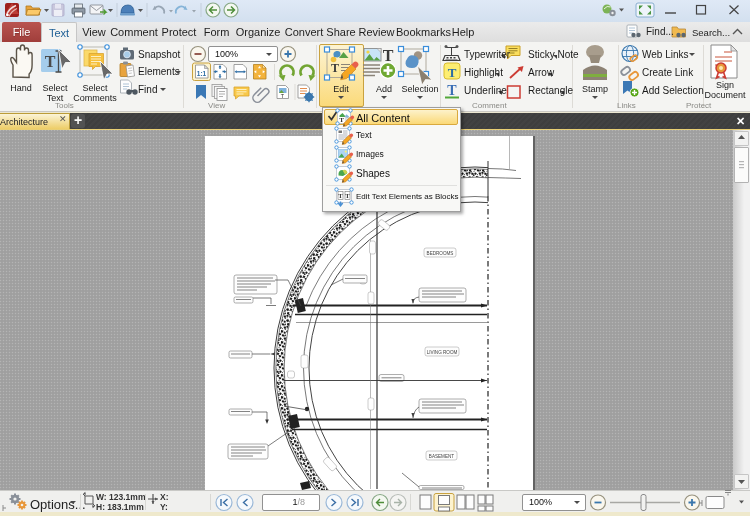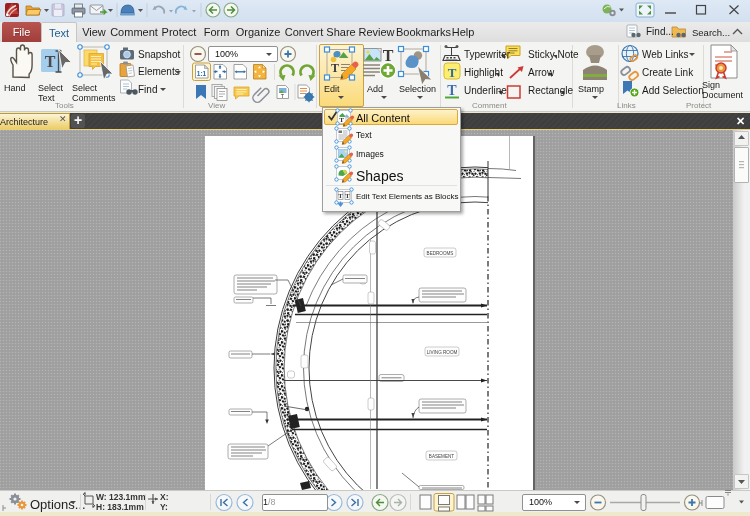--- a/index.html
+++ b/index.html
@@ -10,21 +10,21 @@
 #title{position:absolute;left:360px;top:5px;font-size:11px;color:#3a3a3a}
 
 #tabrow{position:absolute;left:0;top:22px;width:750px;height:20px;background:linear-gradient(#ebebeb,#dedede)}
 .rtab{position:absolute;top:22px;height:20px;font-size:11px;color:#1e1e1e;text-align:center;line-height:21px}
 #tab-file{background:linear-gradient(#b95450,#a03e3b);color:#fff;border-radius:2px 2px 0 0;text-shadow:0 1px 1px rgba(0,0,0,.25)}
 #tab-home{background:#f4f4f2;color:#1c5e94;border:1px solid #c6c6c6;border-bottom:none;border-radius:2px 2px 0 0;line-height:20px}
 
 #ribbon{position:absolute;left:0;top:42px;width:750px;height:70px;background:#f4f4f2;border-bottom:1px solid #cbc9c4}
 .gsep{position:absolute;top:45px;width:1px;height:63px;background:#dddbd6}
 .glabel{position:absolute;top:101px;font-size:8px;color:#8a8a86;width:80px;text-align:left}
-.rlabel{position:absolute;font-size:9px;color:#1a1a1a;}
+.rlabel{position:absolute;font-size:9px;color:#1a1a1a;text-align:center}
 .rlabel2{position:absolute;font-size:10px;color:#1a1a1a}
 .caret{position:absolute;width:0;height:0;border-left:3px solid transparent;border-right:3px solid transparent;border-top:3px solid #4a4a4a}
 .combo{position:absolute;background:#fff;border:1px solid #919191;border-radius:2px;font-size:9px;color:#111}
 #editbtn{position:absolute;left:319px;top:44px;width:45px;height:63px;background:linear-gradient(#fdf4d4,#fbda7a);border:1px solid #c9a23f;border-radius:2px}
 
 #doctabbar{position:absolute;left:0;top:113px;width:750px;height:17px;background:repeating-linear-gradient(135deg,#424242 0 2px,#3e3e3e 2px 4px)}
 #doctab{position:absolute;left:0;top:113px;width:70px;height:17px;background:linear-gradient(#fbf4d7,#edcd67);border:1px solid #bb9c38;border-left:none;font-size:9px;color:#222;line-height:16px;}
 #doctab b{font-weight:normal}
 #tabx{position:absolute;left:59px;top:114px;font-size:9px;color:#555}
 #tabplus{position:absolute;left:71px;top:114px;width:14px;height:14px;background:#525252;border-radius:2px;color:#fafafa;font-size:14px;line-height:12px;text-align:center;font-weight:bold}
@@ -625,21 +625,21 @@
   </svg>
   <div class="stext" style="left:30px;top:497px">Options...</div>
   <div class="caret" style="left:70px;top:501px"></div>
   <div class="ssep" style="left:80px"></div>
   <div class="stextb" style="left:96px;top:492px">W: 123.1mm</div>
   <div class="stextb" style="left:96px;top:502px">H: 183.1mm</div>
   <div class="ssep" style="left:145px"></div>
   <div class="stextb" style="left:160px;top:492px">X:</div>
   <div class="stextb" style="left:160px;top:502px">Y:</div>
   <div class="ssep" style="left:210px"></div>
-  <div class="combo" style="left:262px;top:494px;width:66px;height:17px;line-height:15px;padding-right:14px">1<span style="color:#999">/8</span></div>
+  <div class="combo" style="left:262px;top:494px;width:58px;height:17px;line-height:15px;text-align:right;padding-right:14px">1<span style="color:#999">/8</span></div>
   <div class="ssep" style="left:410px"></div>
   <div class="combo" style="left:522px;top:494px;width:64px;height:17px;line-height:15px;padding-left:6px">100%</div>
   <div class="caret" style="left:574px;top:501px"></div>
 
   <div id="menu"></div>
   <div id="mi1"></div>
   <svg class="abs" style="left:322px;top:107px" width="139" height="105" viewBox="322 107 139 105" id="menusvg">
     <path d="M328.5 116 l3 3.5 l5 -7.5" fill="none" stroke="#333" stroke-width="1.7"></path>
     <g id="mic1" transform="translate(337,110)">
       <rect x="0.5" y="0.5" width="13" height="13" fill="#fff" stroke="#b8bec6" stroke-width="0.8"></rect>
@@ -711,16 +711,16 @@
           <circle cx="15.5" cy="0.5" r="1.7"></circle>
           <circle cx="0.5" cy="13.5" r="1.7"></circle>
           <circle cx="15.5" cy="13.5" r="1.7"></circle>
         </g>
       <path d="M4.5 12.5 v3.5 m-2.2 -2 l2.2 2.8 l2.2 -2.8" stroke="#4a90d4" stroke-width="1.5" fill="none"></path>
     </g>
   </svg>
   <div class="mtext" style="left:356px;top:112px;font-size:11px">All Content</div>
   <div class="mtext" style="left:356px;top:130px;font-size:8.5px">Text</div>
   <div class="mtext" style="left:356px;top:149px;font-size:8.5px">Images</div>
-  <div class="mtext" style="left:356px;top:168px;font-size:14px">Shapes</div>
+  <div class="mtext" style="left:356px;top:168px;font-size:10px">Shapes</div>
   <div id="menusep"></div>
   <div class="mtext" style="left:356px;top:192px;font-size:8px">Edit Text Elements as Blocks</div>
 </div>
 
 </body></html>

